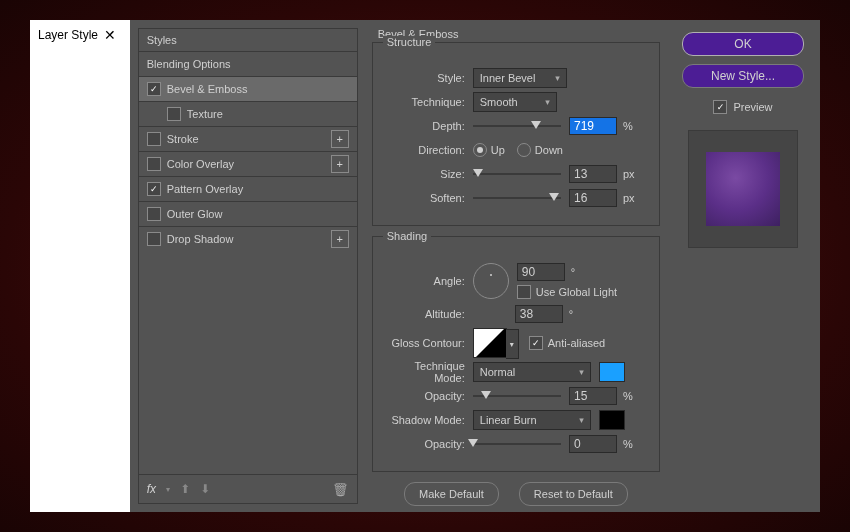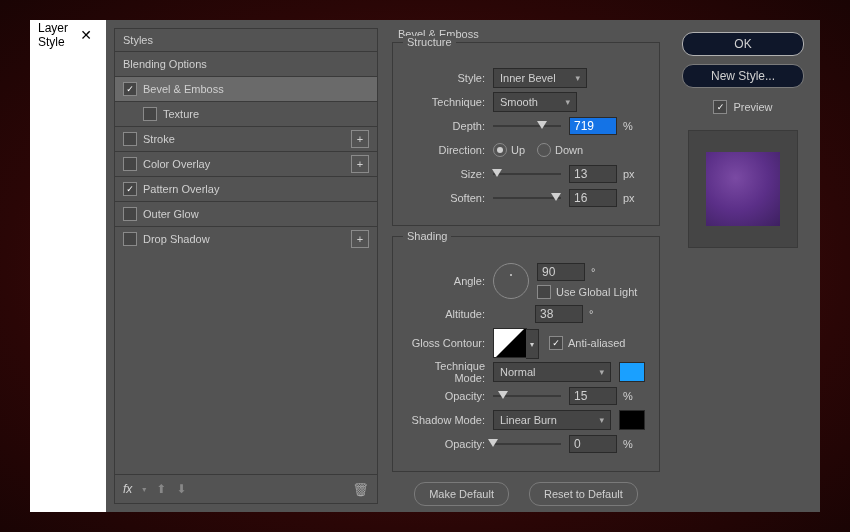--- a/index.html
+++ b/index.html
@@ -1,20 +1,20 @@
 <!DOCTYPE html>
 <html><head>
 <meta charset="utf-8">
 <style>
   html,body{margin:0;padding:0;height:100%;background:#3a0808;font-family:"Segoe UI",Tahoma,sans-serif;font-size:11px;color:#d0d0d0;}
   .backdrop{width:850px;height:532px;position:relative;background:radial-gradient(ellipse at center,#5a1010 0%,#2a0606 70%,#1a0404 100%);overflow:hidden;}
   .dialog{position:absolute;left:30px;top:20px;width:790px;height:492px;background:#fff;display:flex;flex-direction:row;}
   .titlebar{height:30px;background:#fff;display:flex;align-items:center;justify-content:space-between;padding:0 8px;color:#000;font-size:12px;}
   .dlg-body{flex:1;background:#535353;display:flex;padding:8px;gap:10px;position:relative;}
-  .left-col{width:264px;display:flex;flex-direction:column;}
+  .left-col{width:220px;display:flex;flex-direction:column;}
   .styles-list{flex:1;background:#535353;border:1px solid #3a3a3a;}
   .styles-header{height:22px;display:flex;align-items:center;padding:0 8px;background:#535353;}
   .style-row{height:24px;display:flex;align-items:center;padding:0 8px;gap:6px;background:#535353;color:#d0d0d0;border-top:1px solid #3a3a3a;position:relative;}
   .style-row.selected{background:#6a6a6a;}
   .style-row.sub{padding-left:28px;}
   .chk{width:12px;height:12px;border:1px solid #8a8a8a;background:#454545;display:flex;align-items:center;justify-content:center;font-size:9px;color:#fff;}
   .chk.on{background:#454545;}
   .plus-btn{margin-left:auto;width:16px;height:16px;border:1px solid #8a8a8a;display:flex;align-items:center;justify-content:center;font-size:11px;color:#d0d0d0;}
   .left-footer{height:28px;border:1px solid #3a3a3a;border-top:none;display:flex;align-items:center;gap:10px;padding:0 8px;}
   .fx-label{font-style:italic;font-size:12px;}
@@ -37,21 +37,21 @@
   .radio{width:12px;height:12px;border-radius:50%;border:1px solid #8a8a8a;display:inline-flex;align-items:center;justify-content:center;margin-right:4px;}
   .radio.on::after{content:"";width:6px;height:6px;border-radius:50%;background:#d0d0d0;}
   .angle-widget{width:34px;height:34px;border:1px solid #8a8a8a;border-radius:50%;position:relative;}
   .angle-widget .dot{position:absolute;width:2px;height:2px;background:#d0d0d0;border-radius:50%;left:16px;top:10px;}
   .contour-thumb{width:32px;height:28px;background:linear-gradient(135deg,#fff 0%,#fff 49%,#000 51%,#000 100%);border:1px solid #2a2a2a;position:relative;}
   .contour-thumb .dd{position:absolute;right:-13px;top:0;width:12px;height:28px;border:1px solid #2a2a2a;border-left:none;display:flex;align-items:center;justify-content:center;font-size:8px;background:#454545;}
   .swatch{width:24px;height:18px;border:1px solid #2a2a2a;}
   .btn-row{display:flex;justify-content:center;gap:20px;margin-top:6px;}
   .ps-btn{height:22px;padding:0 14px;border:1px solid #7a7a7a;border-radius:11px;background:#535353;color:#d0d0d0;display:flex;align-items:center;justify-content:center;font-size:11px;}
   .right-col{width:138px;display:flex;flex-direction:column;align-items:center;gap:8px;padding-top:4px;}
-  .ps-btn-wide{width:120px;height:22px;border:1px solid #7a7a7a;border-radius:11px;background:#0f172a;color:#d0d0d0;display:flex;align-items:center;justify-content:center;font-size:12px;}
+  .ps-btn-wide{width:120px;height:22px;border:1px solid #7a7a7a;border-radius:11px;background:#4c1d95;color:#d0d0d0;display:flex;align-items:center;justify-content:center;font-size:12px;}
   .ps-btn-wide.primary{border-color:#b0b0b0;}
   .preview-thumb{width:108px;height:116px;margin-top:8px;border:1px solid #3a3a3a;background:#454545;display:flex;align-items:center;justify-content:center;}
   .preview-inner{width:74px;height:74px;background:radial-gradient(circle at 40% 35%,#7a4aa3 0%,#5b2f88 50%,#3d2060 100%);}
   .close-x{font-size:14px;font-weight:400;padding:4px 6px;}
 </style>
 </head>
 <body>
 
 <div class="backdrop">
   <div class="dialog">

